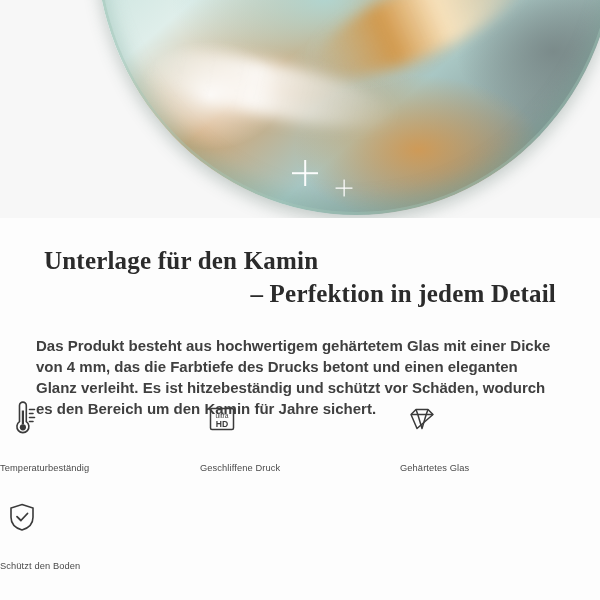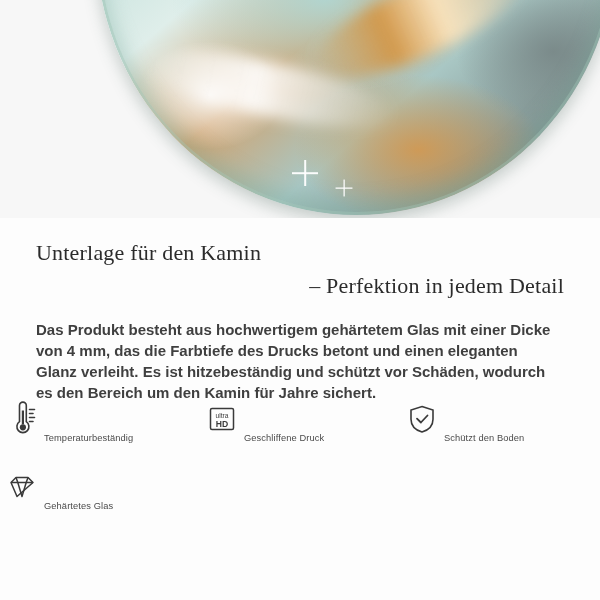--- a/index.html
+++ b/index.html
@@ -84,26 +84,26 @@
   .sp2 { left: 235px; top: 505px; transform: scale(0.65); }
 
   
   .content {
     position: absolute;
     left: 0;
     top: 218px;
     width: 600px;
   }
   .headline {
-    margin: 0;
+    margin: 8px;
     padding: 18px 36px 0 36px;
     font-family: "Liberation Serif", serif;
-    font-size: 22px;
+    font-size: 25px;
     line-height: 33px;
-    font-weight: 400;
+    font-weight: 700;
     color: #2b2b2b;
     letter-spacing: 0.2px;
   }
   .headline .line2 { display: block; text-align: right; }
   .paragraph {
     margin: 0;
     padding: 17px 44px 0 36px;
     font-size: 15px;
     line-height: 21px;
     color: #3f3f3f;
@@ -115,22 +115,22 @@
     position: absolute;
     left: 0;
     top: 395px;
     width: 600px;
     display: grid;
     grid-template-columns: repeat(3, 1fr);
     grid-row-gap: 20px;
   }
   .feature {
     display: flex;
-    flex-direction: row;
-    align-items: flex-end;
+    flex-direction: column;
+    align-items: flex-start;
     justify-content: flex-start;
   }
   .feature .icon-box {
     height: 48px;
     display: flex;
     align-items: center;
     justify-content: center;
   }
   .feature .caption {
     margin-top: 20px;
@@ -186,36 +186,36 @@
           <rect x="10.5" y="11.5" width="23" height="21" rx="1.5" fill="none" stroke="#3a3a3a" stroke-width="1.5"></rect>
           <text x="22" y="21" text-anchor="middle" font-family="Liberation Sans, sans-serif" font-size="6.6" fill="#3a3a3a">ultra</text>
           <text x="22" y="29.6" text-anchor="middle" font-family="Liberation Sans, sans-serif" font-size="8.6" font-weight="bold" fill="#3a3a3a">HD</text>
         </svg>
       </div>
       <div class="caption">Geschliffene Druck</div>
     </div>
 
     <div class="feature">
       <div class="icon-box">
-        <svg width="44" height="44" viewBox="0 0 44 44">
-          <path d="M22 9.5l11 3.6v9.1c0 6.6-4.7 10.9-11 12.8-6.3-1.9-11-6.2-11-12.8v-9.1z" fill="none" stroke="#3a3a3a" stroke-width="1.6"></path>
-          <path d="M17 21.6l3.9 3.9 6.6-7" fill="none" stroke="#3a3a3a" stroke-width="1.8" stroke-linecap="round" stroke-linejoin="round"></path>
-        </svg>
-      </div>
-      <div class="caption">Schützt den Boden</div>
-    </div>
-
-    <div class="feature">
-      <div class="icon-box">
         <svg width="44" height="44" viewBox="0 0 44 44" fill="none" stroke="#3a3a3a" stroke-width="1.5" stroke-linejoin="round">
           <path d="M11 17.5l5-5h12l5 5-16 14z"></path>
           <path d="M11 17.5h22"></path>
           <path d="M16 12.5l1.8 5M28 12.5l-1.8 5"></path>
           <path d="M17.8 17.5L22 31.5l4.2-14"></path>
         </svg>
       </div>
       <div class="caption">Gehärtetes Glas</div>
     </div>
 
+    <div class="feature">
+      <div class="icon-box">
+        <svg width="44" height="44" viewBox="0 0 44 44">
+          <path d="M22 9.5l11 3.6v9.1c0 6.6-4.7 10.9-11 12.8-6.3-1.9-11-6.2-11-12.8v-9.1z" fill="none" stroke="#3a3a3a" stroke-width="1.6"></path>
+          <path d="M17 21.6l3.9 3.9 6.6-7" fill="none" stroke="#3a3a3a" stroke-width="1.8" stroke-linecap="round" stroke-linejoin="round"></path>
+        </svg>
+      </div>
+      <div class="caption">Schützt den Boden</div>
+    </div>
+
 
 
   </div>
 </div>
 
 </body></html>

